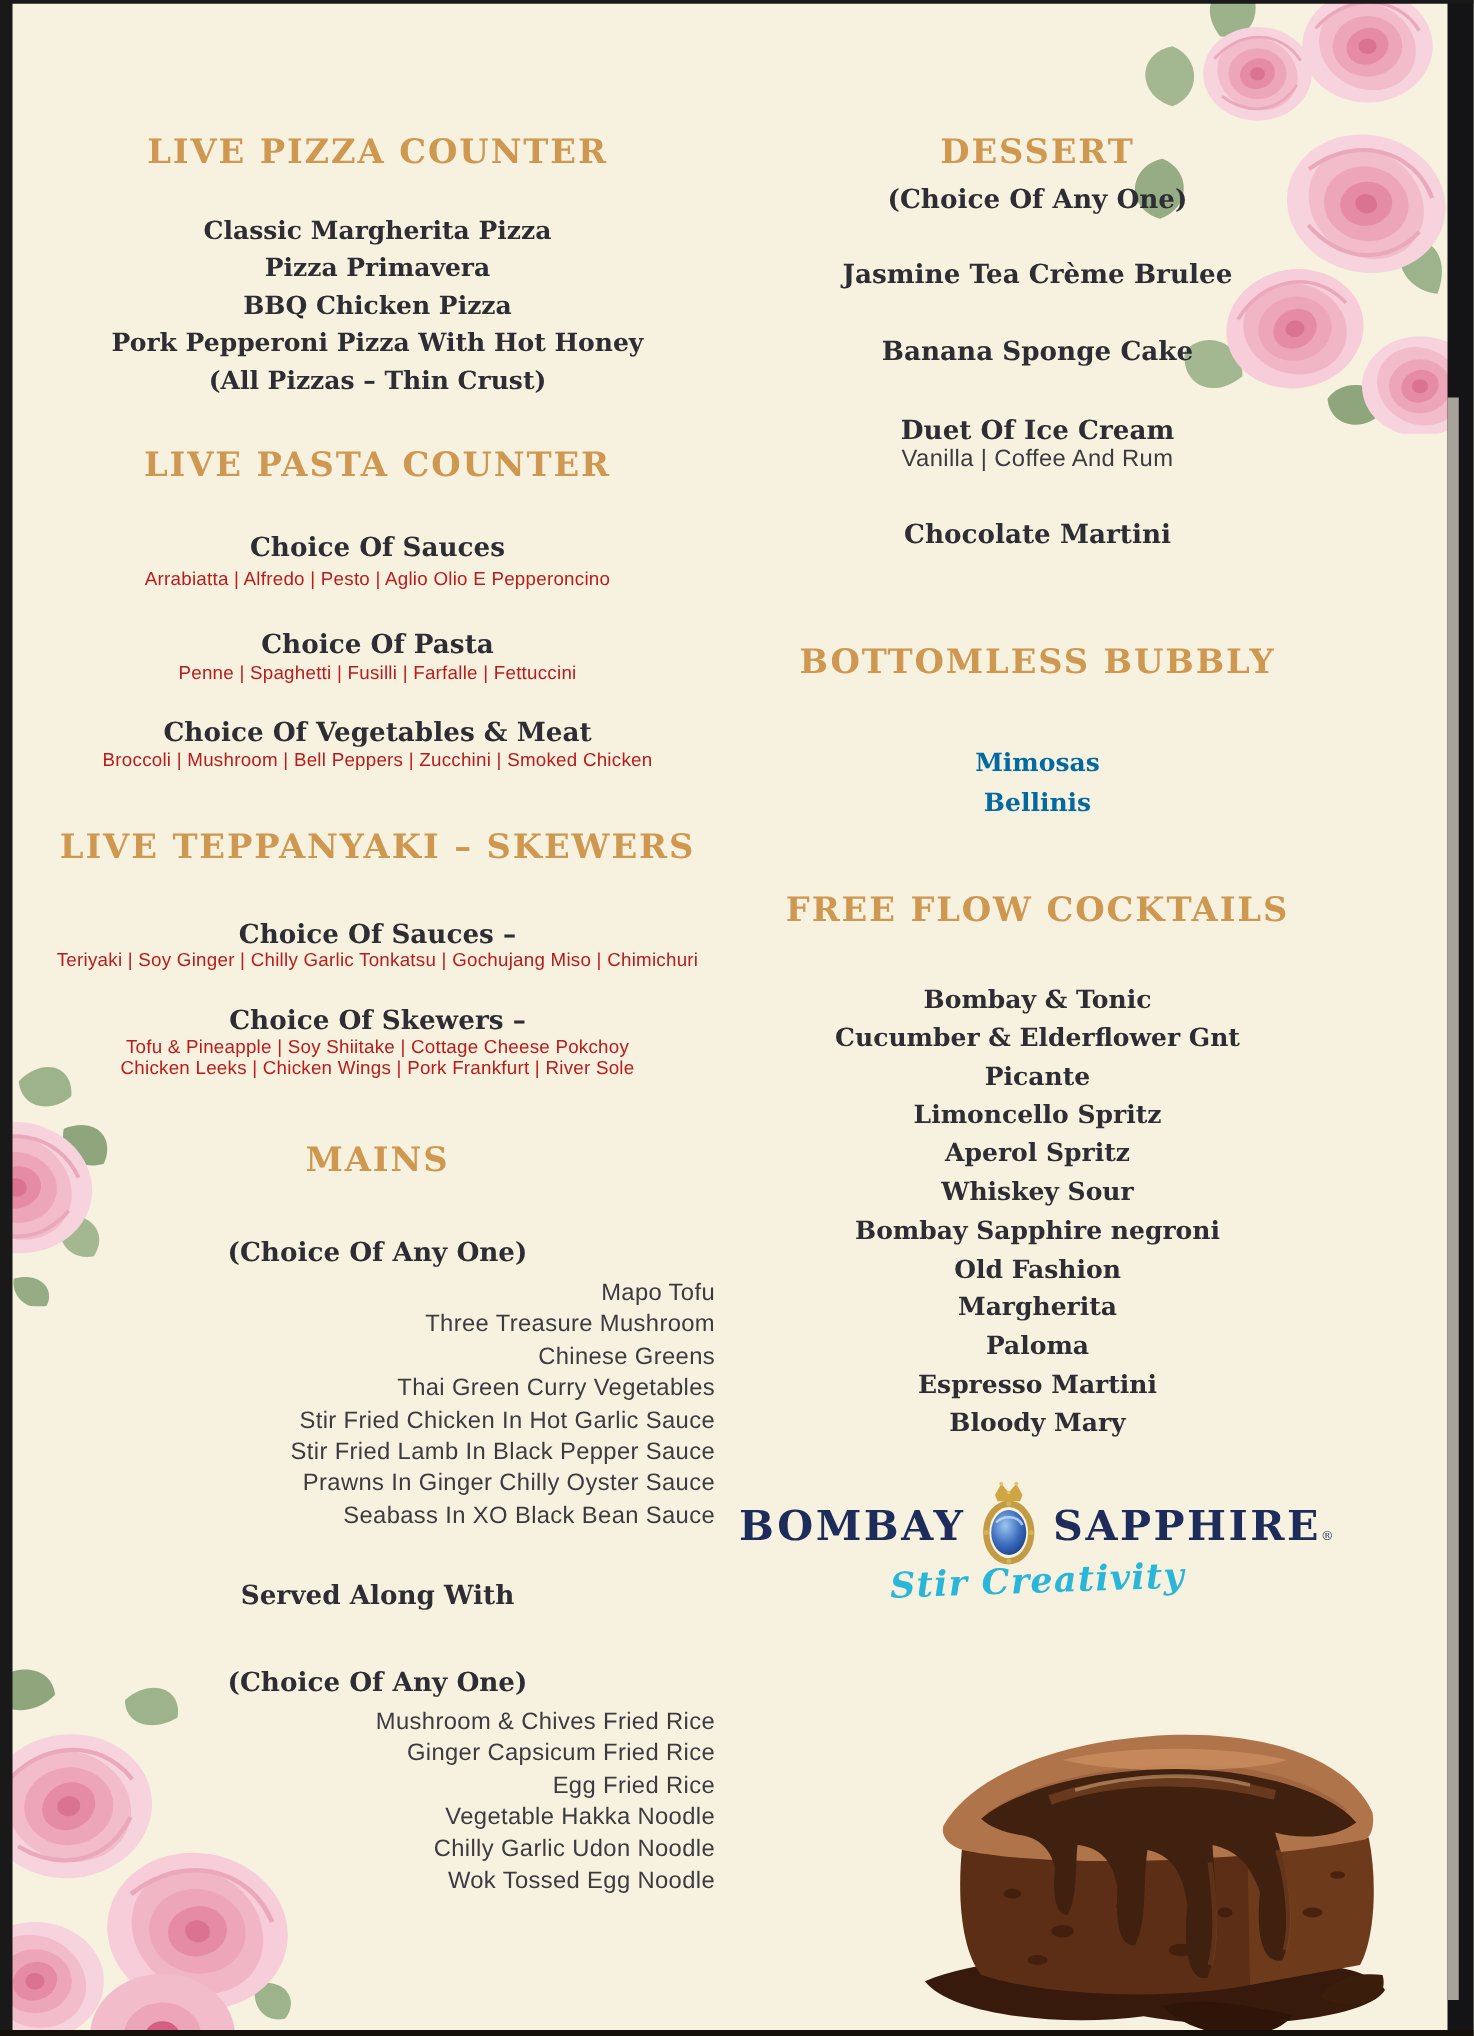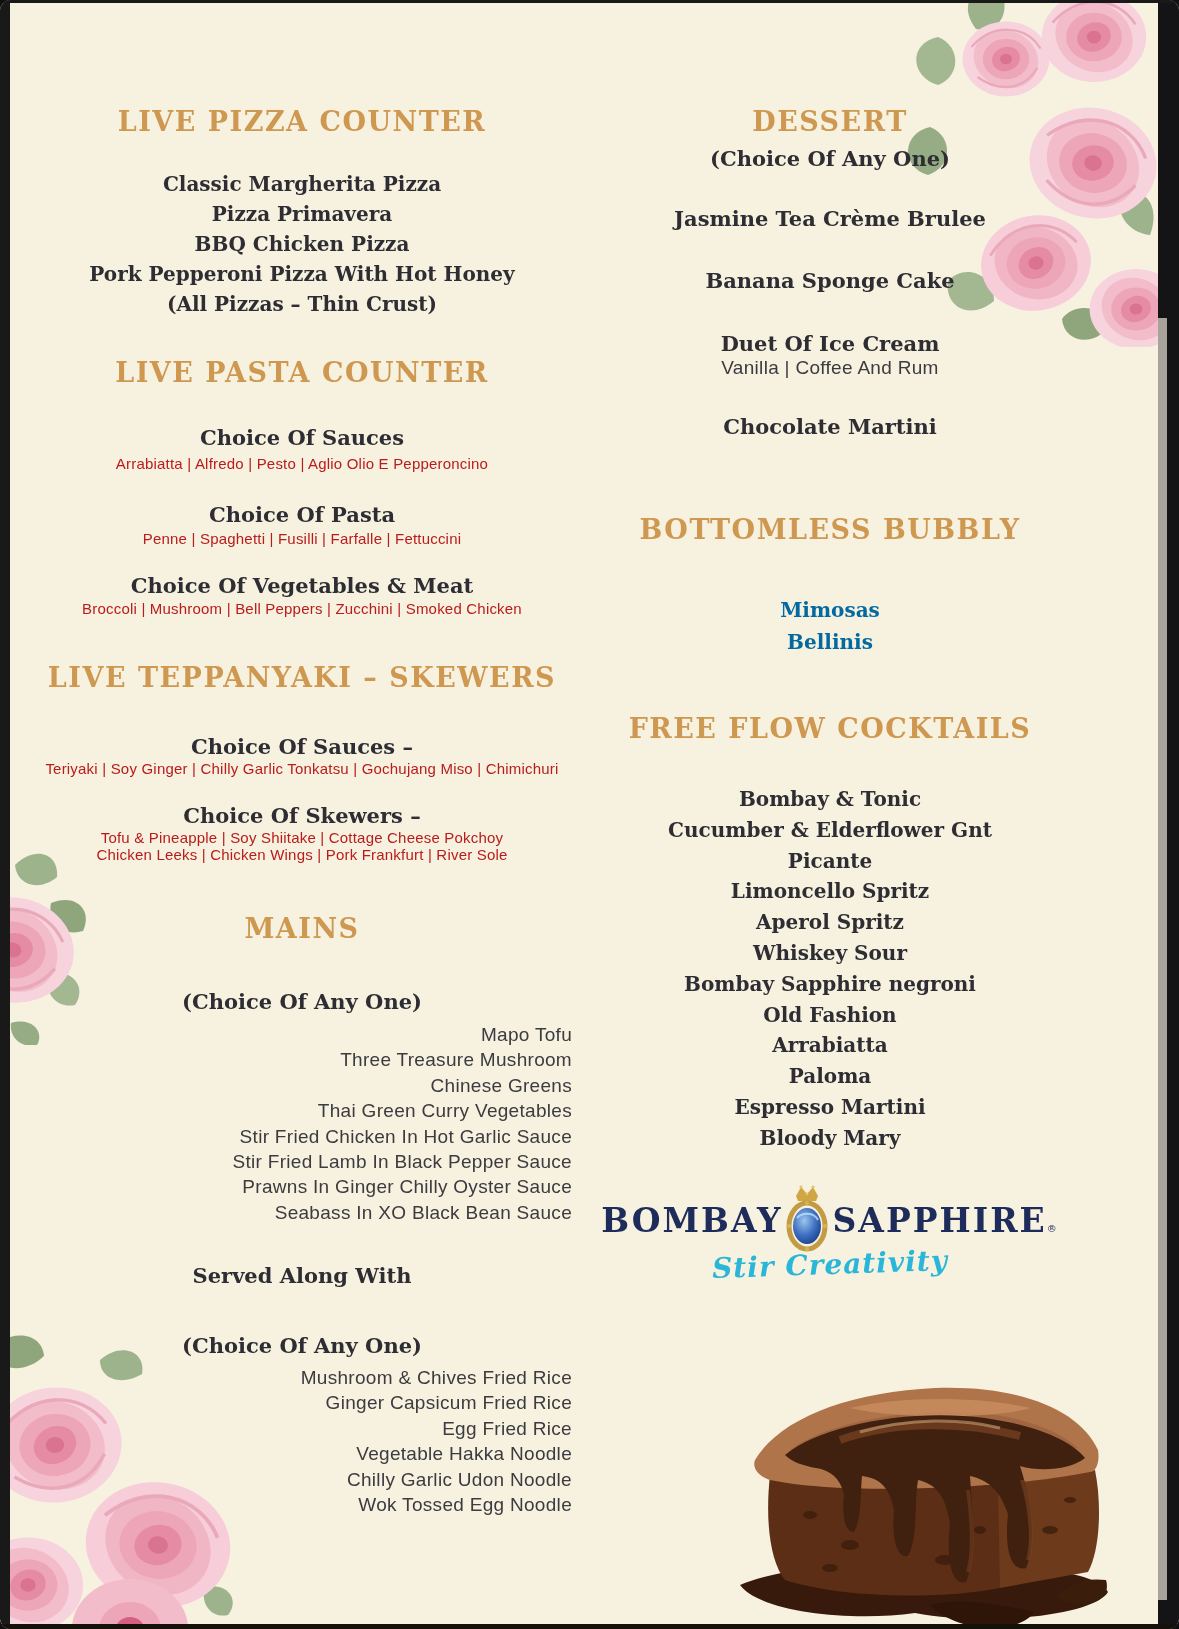--- a/index.html
+++ b/index.html
@@ -1,33 +1,33 @@
 <!DOCTYPE html>
 <html><head>
 <meta charset="utf-8">
 <style>
   html,body{margin:0;padding:0;background:#101012;}
-  .page{position:relative;width:1179px;height:1629px;background:#f7f1df;overflow:hidden;font-family:"DejaVu Serif",serif;border-radius:11px;}
+  .page{position:relative;width:1179px;height:1629px;background:#f7f1df;overflow:hidden;font-family:"DejaVu Serif",serif;}
   .edge-left{position:absolute;left:0;top:0;width:10px;height:1629px;background:#191919;z-index:6;}
   .edge-top{position:absolute;left:0;top:0;width:1179px;height:3px;background:#191919;z-index:7;}
   .edge-bottom{position:absolute;left:0;bottom:0;width:1179px;height:5px;background:#15100a;z-index:7;}
   .edge-right{position:absolute;left:1158px;top:0;width:21px;height:1629px;background:#141416;z-index:6;}
   .scroll-thumb{position:absolute;left:0;top:318px;width:9px;height:1282px;background:#a8a39a;}
   .sec{position:absolute;z-index:3;text-align:center;}
   .lcol{left:32px;width:540px;}
   .rcol{left:560px;width:540px;}
   .h-section{font:700 27px/1.15 "DejaVu Serif",serif;color:#cf9851;letter-spacing:1.5px;}
   .serif-item{font:700 20px/30px "DejaVu Serif",serif;color:#2d2d33;}
   .serif-label{font:700 21px/1.2 "DejaVu Serif",serif;color:#2d2d33;}
   .sans-detail{font:400 15px/17px "Liberation Sans",sans-serif;color:#b91c1c;letter-spacing:.2px;}
   .sans-item{font:400 19px/25.4px "Liberation Sans",sans-serif;color:#3b3b40;letter-spacing:.3px;text-align:right;}
   .sans-line{font:400 19px/22px "Liberation Sans",sans-serif;color:#3b3b40;letter-spacing:.3px;}
   .cocktail{font:700 20px/30.8px "DejaVu Serif",serif;color:#2d2d33;}
   .bubbly-item{font:700 20px/32px "DejaVu Serif",serif;color:#0369a1;}
-  .logo-row{display:flex;align-items:center;justify-content:center;gap:0;height:80px;}
+  .logo-row{display:flex;align-items:center;justify-content:center;gap:10px;height:80px;}
   .logo-word{font:700 33px/1 "DejaVu Serif",serif;color:#1d2c5a;letter-spacing:2px;}
   .reg{font:400 10px/1 "DejaVu Serif",serif;color:#1d2c5a;vertical-align:baseline;}
   .tagline{font:italic 700 28px/1.1 "DejaVu Serif",serif;color:#29b6d8;letter-spacing:1px;transform:rotate(-2deg);}
   .deco{position:absolute;z-index:1;}
 </style>
 </head>
 <body>
 
 <div class="page">
 
@@ -223,21 +223,21 @@
   <div class="sec rcol h-section" style="top:713px">FREE FLOW COCKTAILS</div>
   <div class="sec rcol" style="top:784px">
     <div class="cocktail">Bombay &amp; Tonic</div>
     <div class="cocktail">Cucumber &amp; Elderflower Gnt</div>
     <div class="cocktail">Picante</div>
     <div class="cocktail">Limoncello Spritz</div>
     <div class="cocktail">Aperol Spritz</div>
     <div class="cocktail">Whiskey Sour</div>
     <div class="cocktail">Bombay Sapphire negroni</div>
     <div class="cocktail">Old Fashion</div>
-    <div class="cocktail">Arrabiatta</div>
+    <div class="cocktail">Margherita</div>
     <div class="cocktail">Paloma</div>
     <div class="cocktail">Espresso Martini</div>
     <div class="cocktail">Bloody Mary</div>
   </div>
 
   <div class="sec rcol logo-row" style="top:1180px">
     <span class="logo-word">BOMBAY</span>
     <svg width="50" height="72" viewBox="0 0 50 72">
       <defs>
         <radialGradient id="gem" cx="40%" cy="35%" r="75%">

